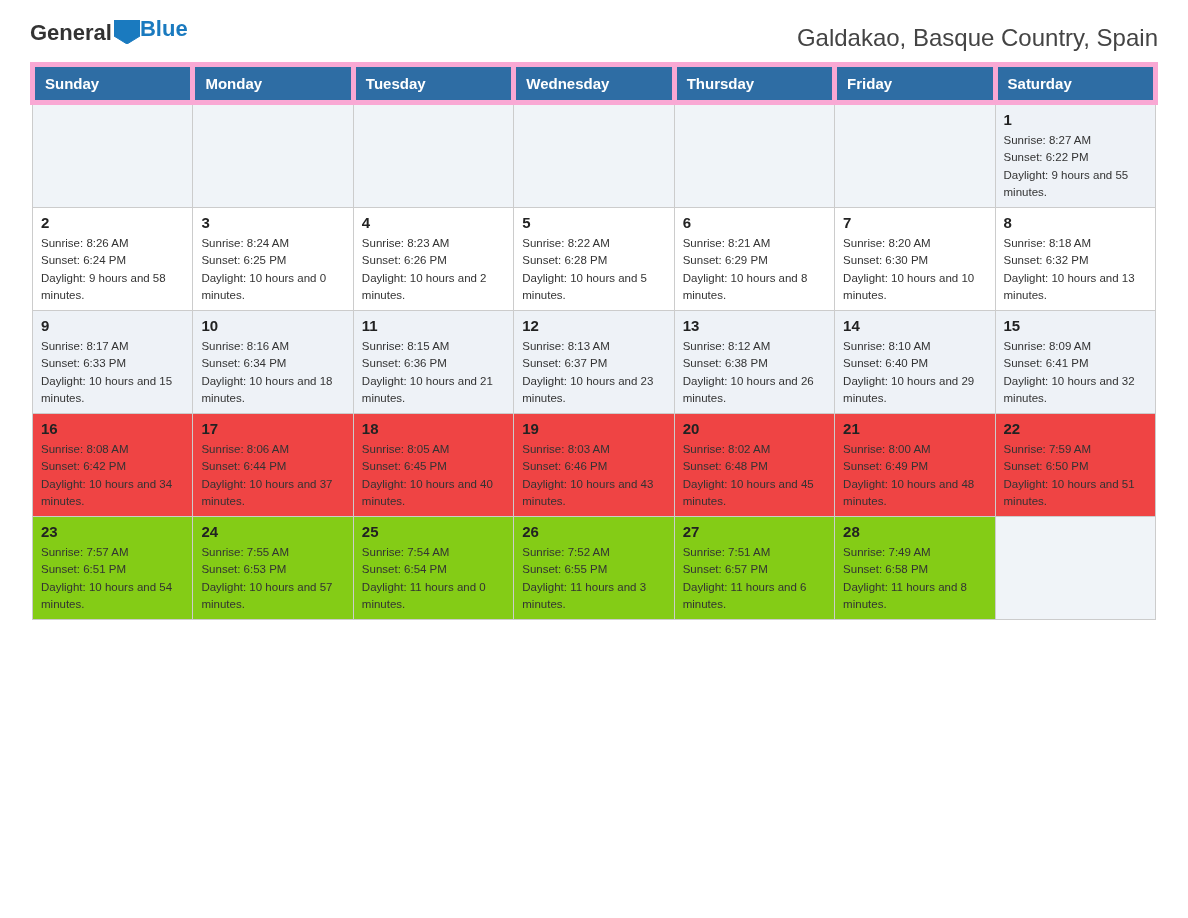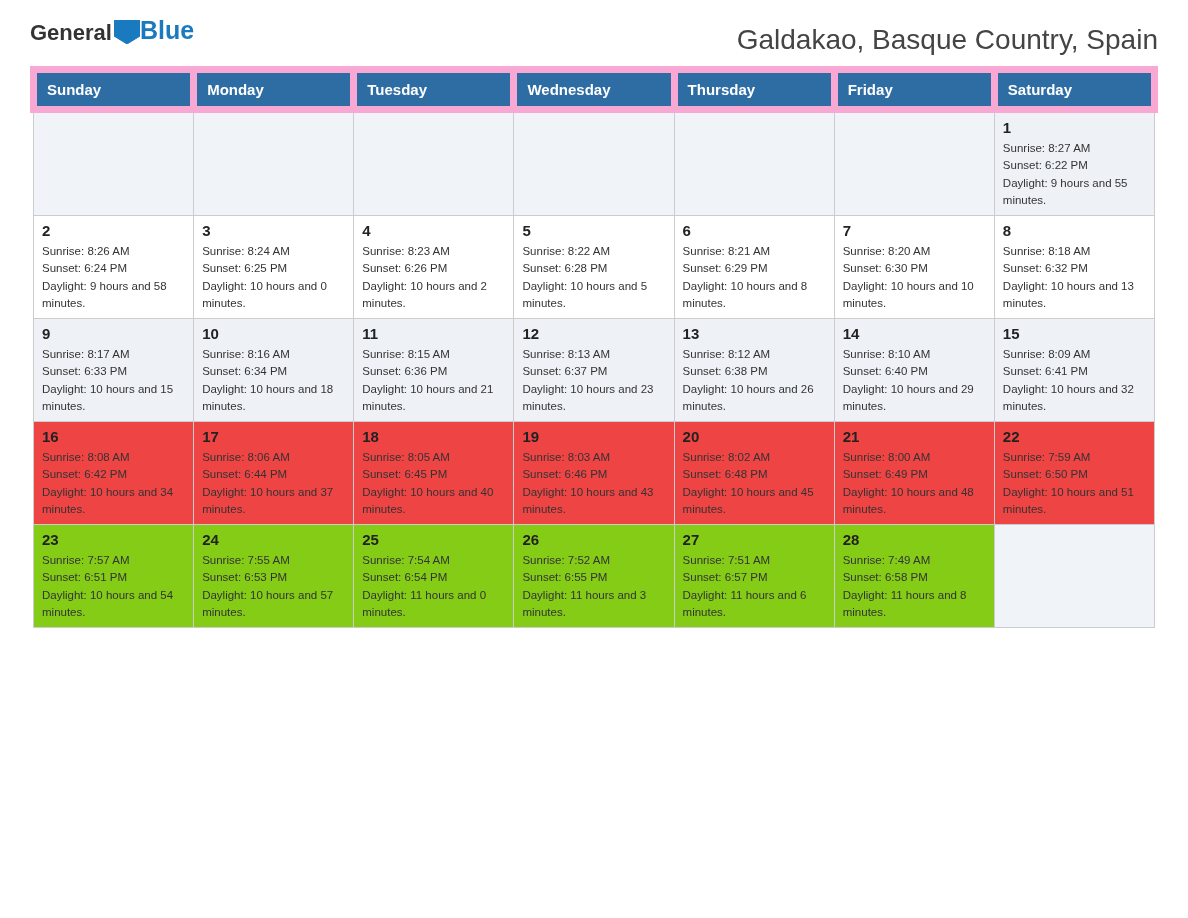--- a/index.html
+++ b/index.html
@@ -16,51 +16,51 @@
       justify-content: space-between;
       align-items: flex-start;
       margin-bottom: 10px;
     }
     .logo-text-general {
       font-size: 22px;
       font-weight: bold;
       color: #333;
     }
     .logo-text-blue {
-      font-size: 25px;
+      font-size: 22px;
       font-weight: bold;
       color: #1a7abf;
     }
     .title-block {
       text-align: right;
     }
     .month-title {
       font-size: 48px;
       font-weight: bold;
       color: #222;
       line-height: 1.1;
     }
     .location {
-      font-size: 28px;
+      font-size: 24px;
       color: #444;
       margin-top: 4px;
     }
     .calendar {
       width: 100%;
       border-collapse: collapse;
       margin-top: 10px;
     }
     .calendar thead th {
       background-color: #2e6da4;
       color: #fff;
       font-size: 15px;
       font-weight: bold;
       padding: 8px 10px;
       text-align: left;
-      border: 7px solid #f9a8d4;
+      border: 5px solid #f9a8d4;
     }
     .calendar tbody td {
       vertical-align: top;
       border: 1px solid #ccc;
       padding: 6px 8px;
       width: 14.28%;
       min-height: 110px;
       font-size: 12px;
       color: #333;
       background: #fff;

